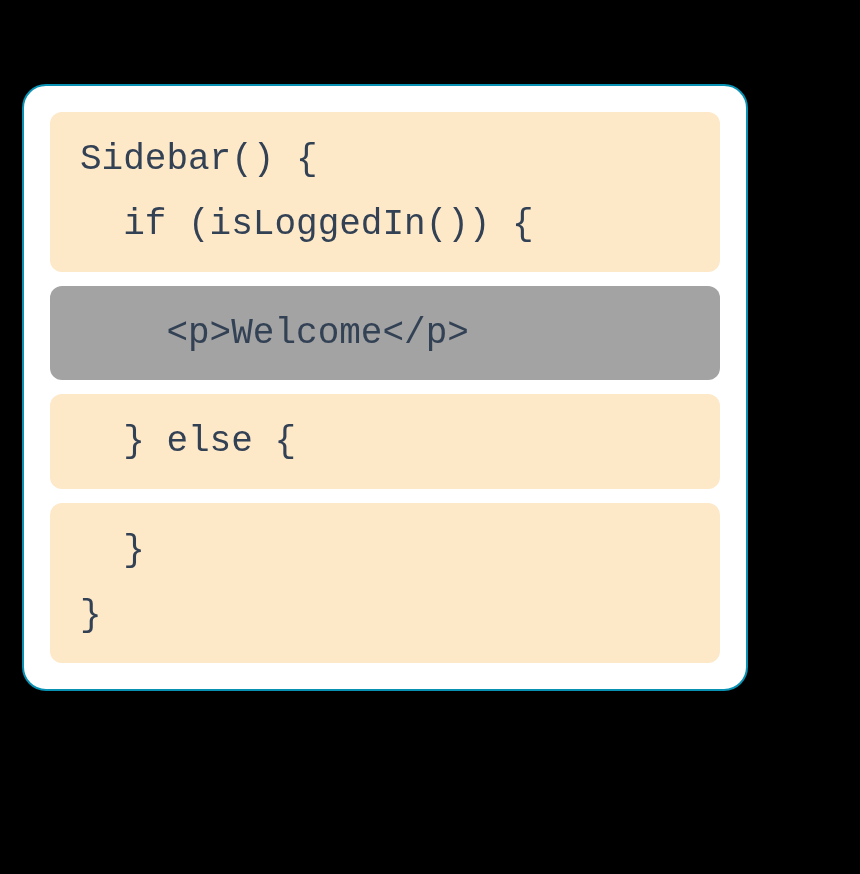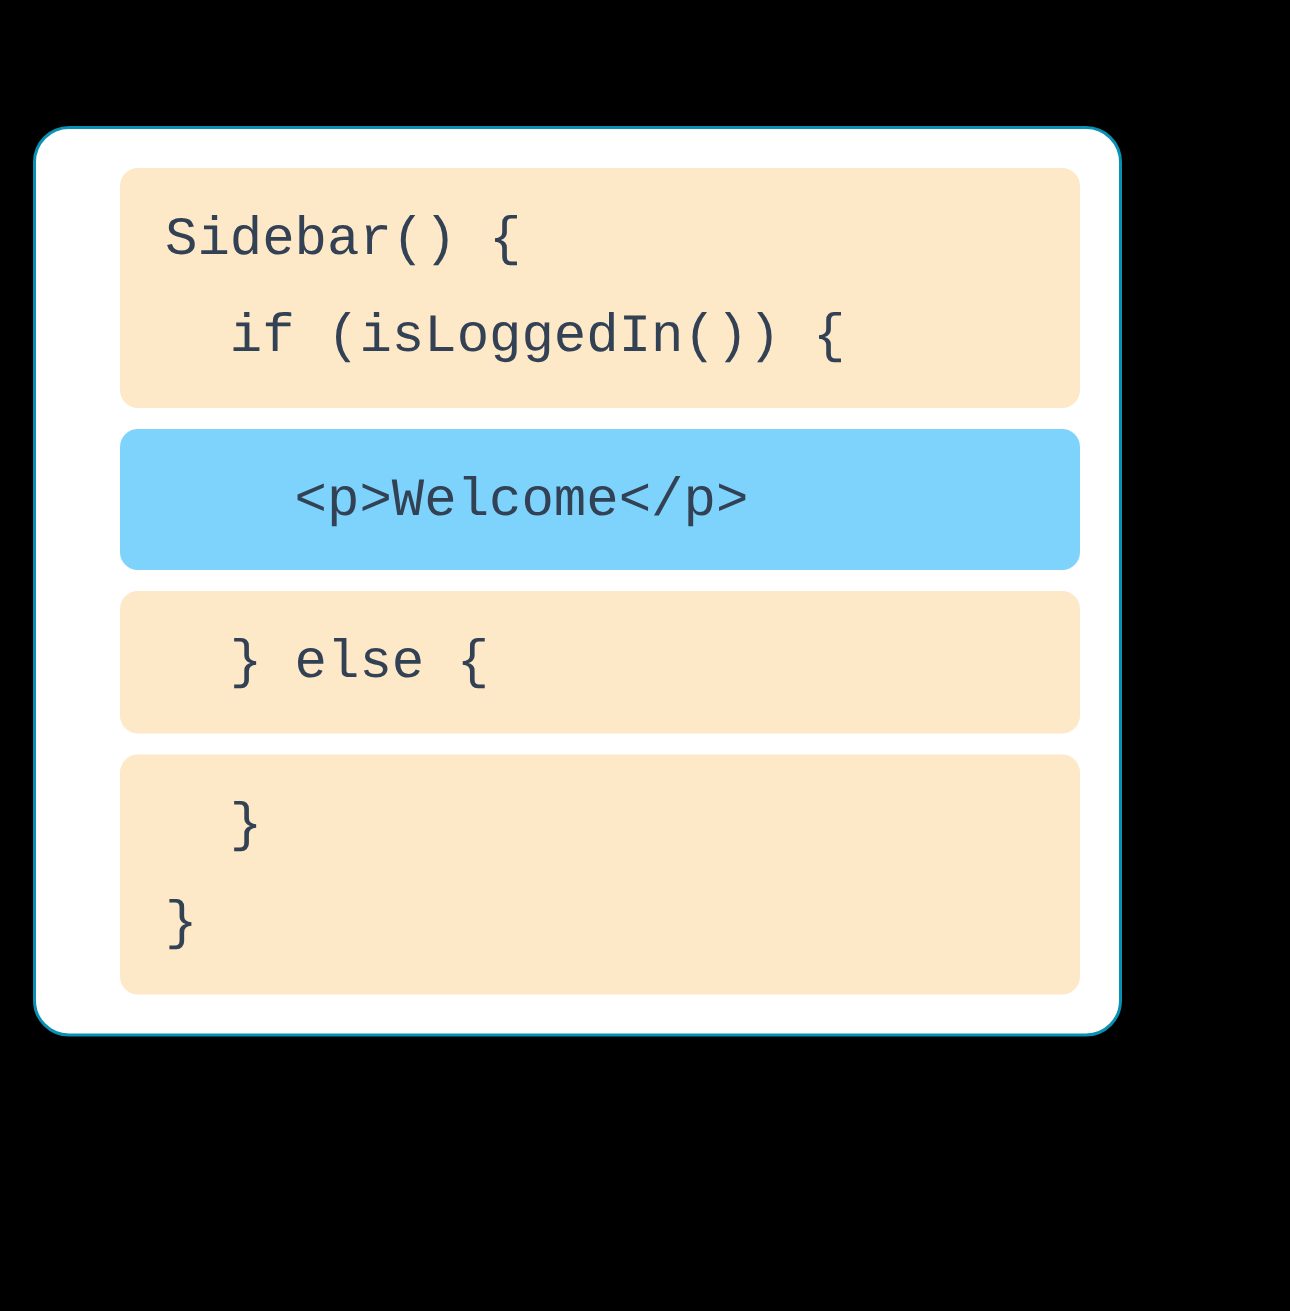--- a/index.html
+++ b/index.html
@@ -21,30 +21,29 @@
       padding: 26px 26px 26px 26px;
       box-shadow: 0 6px 14px rgba(0,0,0,0.3);
     }
     .code-block {
       border-radius: 12px;
       font-size: 36px;
       line-height: 1.8;
       color: #334155;
       white-space: pre;
       padding: 16px 0 14px 0;
-      margin-left: 30px;
     }
     .code-block + .code-block {
       margin-top: 14px;
     }
     .peach {
       background: #fde8c8;
     }
     .lavender {
-      background: #7dd3fc;
+      background: #a3a3a3;
     }
     .line {
       display: block;
       padding-left: 30px;
     }
   </style>
 </head>
 <body>
 
 <div class="card">

